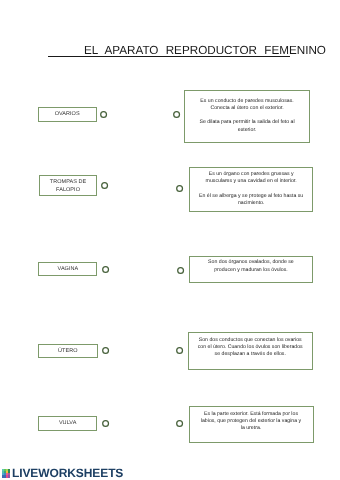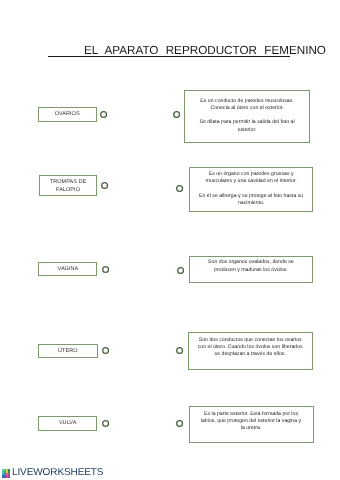--- a/index.html
+++ b/index.html
@@ -78,22 +78,22 @@
     position:absolute;
     left:1.9px;top:469.1px;
     display:flex;align-items:flex-start;
   }
   .logo-mark{
     width:8.5px;height:8.5px;
     display:block;
     margin-right:1.6px;
   }
   .logo-text{
-    font-size:10px;
-    font-weight:normal;
+    font-size:12px;
+    font-weight:bold;
     color:#1d3f63;
     letter-spacing:-0.1px;
     line-height:8.5px;
   }
 </style>
 </head>
 <body>
 
 <div class="page">
 

